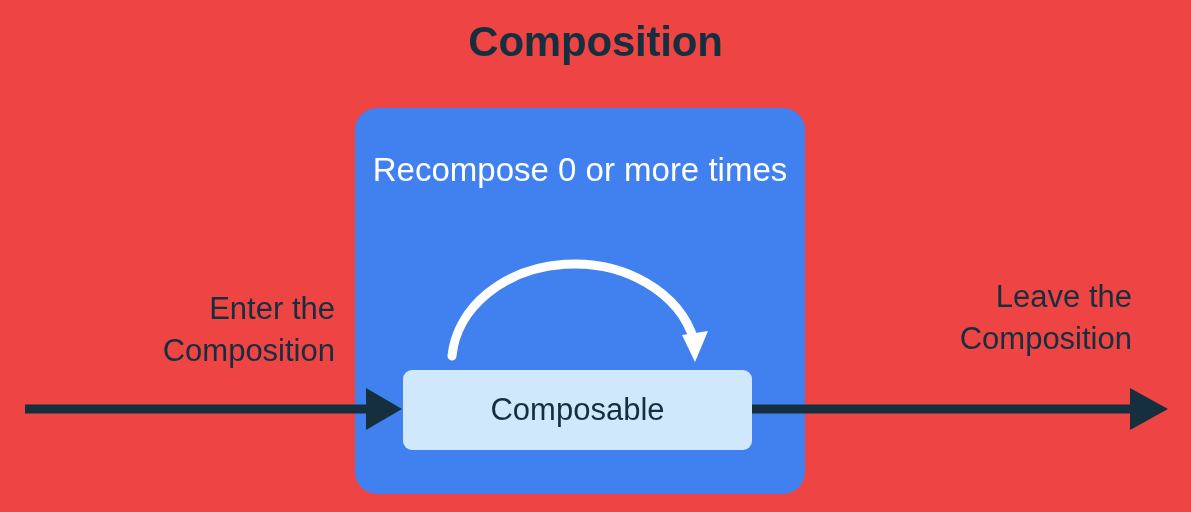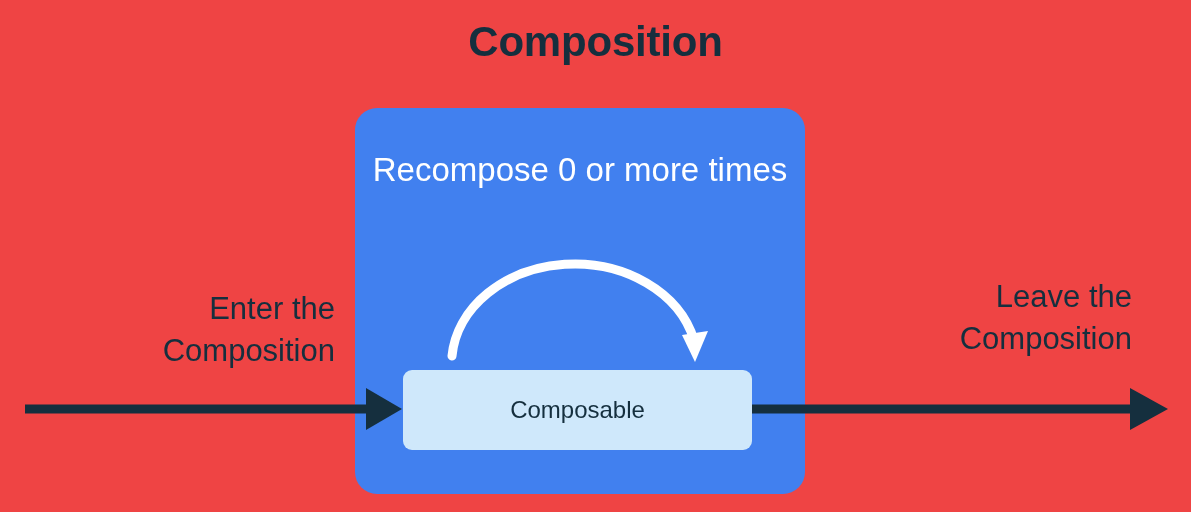--- a/index.html
+++ b/index.html
@@ -54,21 +54,21 @@
     top: 370px;
     width: 349px;
     height: 80px;
     background: #CFE8FB;
     border-radius: 9px;
     display: flex;
     align-items: center;
     justify-content: center;
   }
   .composable-label {
-    font-size: 24px;
+    font-size: 31px;
     color: #152F3E;
     line-height: 38px;
   }
   .side-label {
     position: absolute;
     text-align: right;
     font-size: 31px;
     color: #152F3E;
     line-height: 42px;
     white-space: pre-line;

